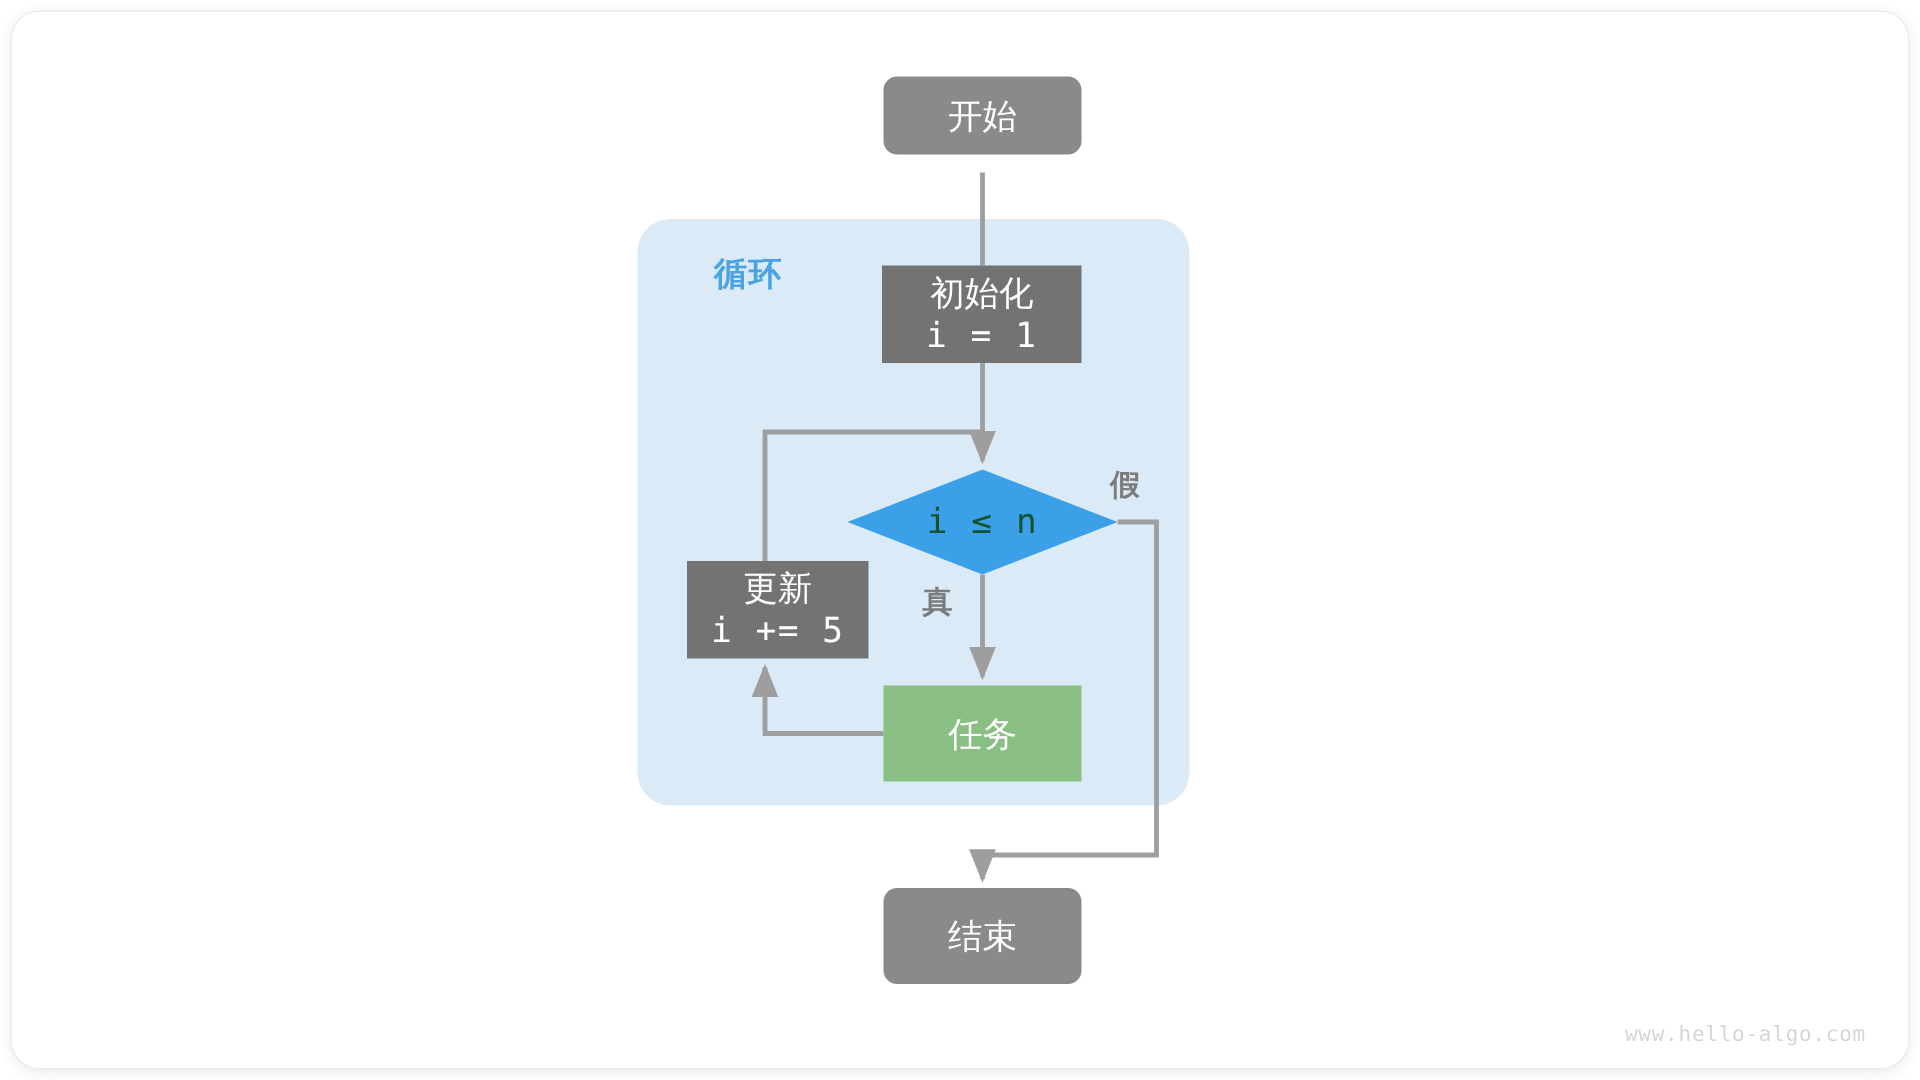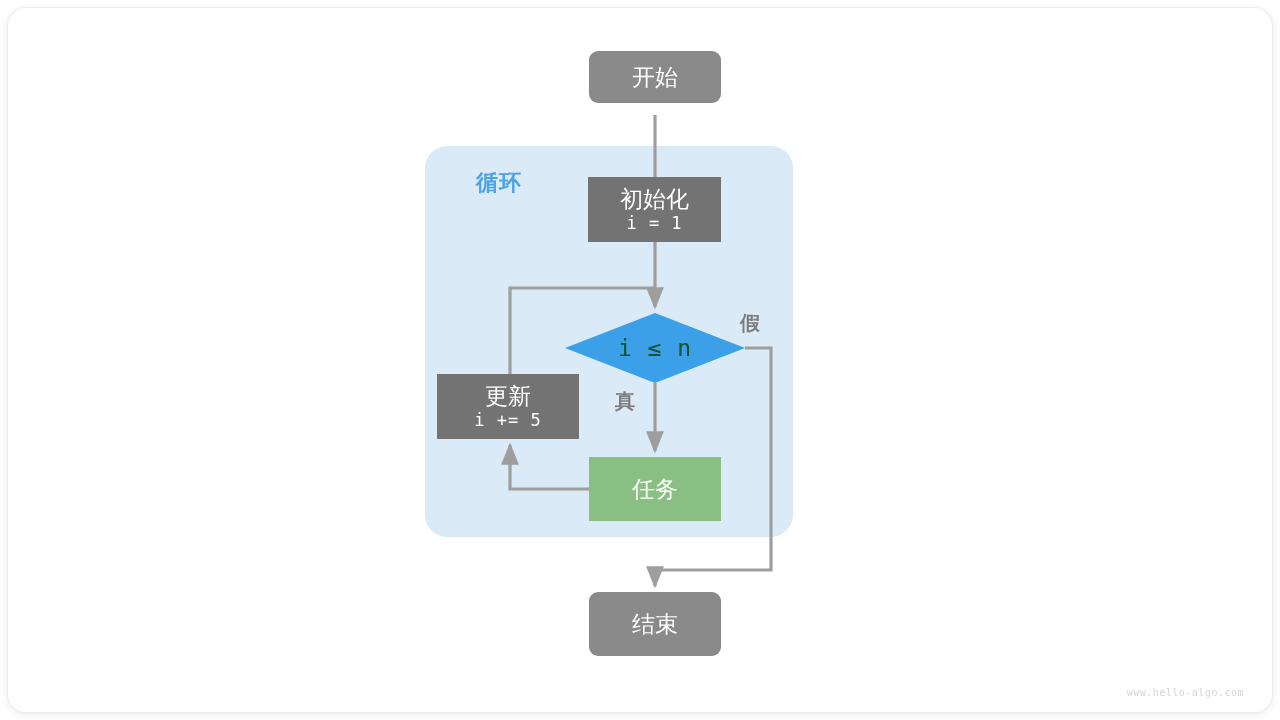--- a/index.html
+++ b/index.html
@@ -71,39 +71,39 @@
     color: #ffffff;
     text-align: center;
     line-height: 1.22;
     box-sizing: border-box;
   }
   .node .line-cn {
     font-size: 23px;
     font-family: "Liberation Sans", "DejaVu Sans", sans-serif;
   }
   .node .line-mono {
-    font-size: 17px;
+    font-size: 23px;
     font-family: "DejaVu Sans Mono", "Liberation Mono", monospace;
     letter-spacing: 1px;
   }
 
   .node-terminal {
     background: #8a8a8a;
     border-radius: 9px;
   }
   .node-process {
     background: #737373;
   }
   .node-task {
     background: #89bf82;
   }
 
   #node-start  { left: 589px; top: 51px;  width: 132px; height: 52px; }
   #node-init   { left: 588px; top: 177px; width: 133px; height: 65px; }
-  #node-update { left: 437px; top: 374px; width: 142px; height: 65px; }
+  #node-update { left: 458px; top: 374px; width: 121px; height: 65px; }
   #node-task   { left: 589px; top: 457px; width: 132px; height: 64px; }
   #node-end    { left: 589px; top: 592px; width: 132px; height: 64px; }
 
   
   .diamond-wrap {
     position: absolute;
     left: 565px;
     top: 313px;
     width: 180px;
     height: 70px;
@@ -133,21 +133,21 @@
   }
   #label-true  { left: 615px; top: 388px; }
   #label-false { left: 740px; top: 310px; }
 
   
   #watermark {
     position: absolute;
     right: 36px;
     bottom: 22px;
     color: #d6d6d6;
-    font-size: 10px;
+    font-size: 14px;
     font-family: "DejaVu Sans Mono", "Liberation Mono", monospace;
     letter-spacing: 0.5px;
   }
 </style>
 </head>
 <body>
 
 <div id="canvas">
 
   <div id="card"></div>

